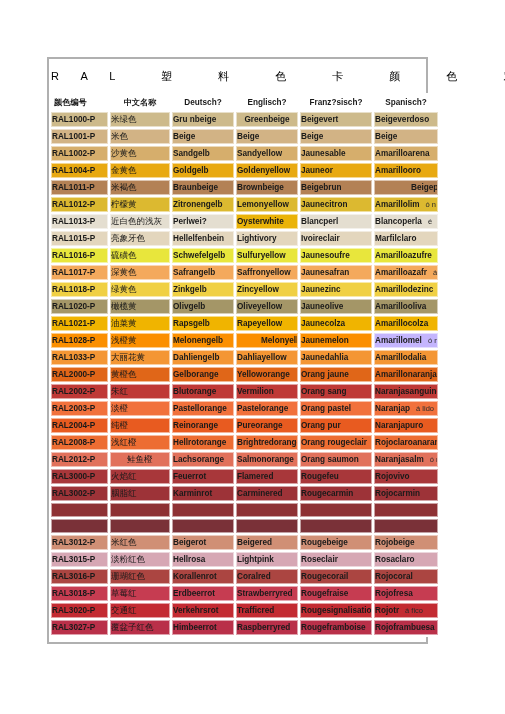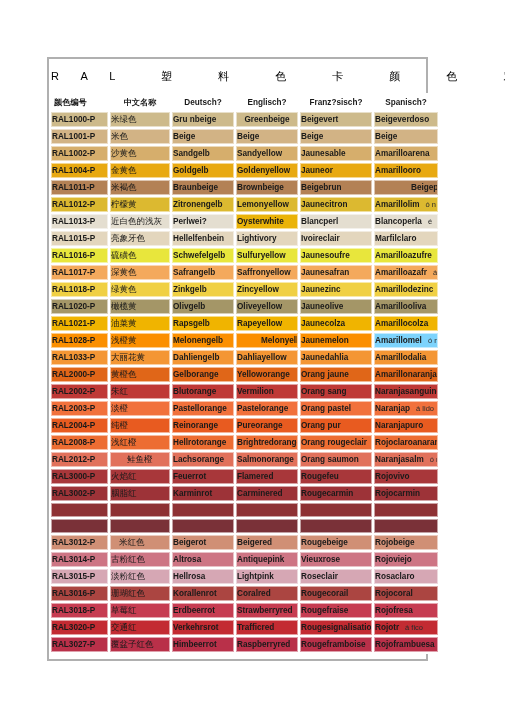--- a/index.html
+++ b/index.html
@@ -251,21 +251,21 @@
             <td style="background: rgb(240, 180, 0);">Rapeyellow</td>
             <td style="background: rgb(240, 180, 0);">Jaunecolza</td>
             <td style="background: rgb(240, 180, 0);">Amarillocolza</td>
           </tr>
           <tr>
             <td class="code" style="background: rgb(251, 143, 0);">RAL1028-P</td>
             <td class="zh" style="background: rgb(251, 143, 0);">浅橙黄</td>
             <td style="background: rgb(251, 143, 0);">Melonengelb</td>
             <td style="background: rgb(251, 143, 0); padding-left: 24px;">Melonyellow</td>
             <td style="background: rgb(251, 143, 0);">Jaunemelon</td>
-            <td style="background: #7dd3fc;">Amarillomel<span class="frag">ó n</span></td>
+            <td style="background: #c4b5fd;">Amarillomel<span class="frag">ó n</span></td>
           </tr>
           <tr>
             <td class="code" style="background: rgb(244, 150, 52);">RAL1033-P</td>
             <td class="zh" style="background: rgb(244, 150, 52);">大丽花黄</td>
             <td style="background: rgb(244, 150, 52);">Dahliengelb</td>
             <td style="background: rgb(244, 150, 52);">Dahliayellow</td>
             <td style="background: rgb(244, 150, 52);">Jaunedahlia</td>
             <td style="background: rgb(244, 150, 52);">Amarillodalia</td>
           </tr>
           <tr>
@@ -343,33 +343,25 @@
           <tr>
             <td class="code" style="background: rgb(122, 49, 56);"></td>
             <td class="zh" style="background: rgb(122, 49, 56);"></td>
             <td style="background: rgb(122, 49, 56);"></td>
             <td style="background: rgb(122, 49, 56);"></td>
             <td style="background: rgb(122, 49, 56);"></td>
             <td style="background: rgb(122, 49, 56);"></td>
           </tr>
           <tr>
             <td class="code" style="background: rgb(208, 143, 117);">RAL3012-P</td>
-            <td class="zh" style="background: rgb(208, 143, 117); padding-left: 8px;">米红色</td>
+            <td class="zh" style="background: rgb(208, 143, 117);">米红色</td>
             <td style="background: rgb(208, 143, 117);">Beigerot</td>
             <td style="background: rgb(208, 143, 117);">Beigered</td>
             <td style="background: rgb(208, 143, 117);">Rougebeige</td>
             <td style="background: rgb(208, 143, 117);">Rojobeige</td>
-          </tr>
-          <tr>
-            <td class="code" style="background: rgb(205, 117, 132);">RAL3014-P</td>
-            <td class="zh" style="background: rgb(205, 117, 132);">古粉红色</td>
-            <td style="background: rgb(205, 117, 132);">Altrosa</td>
-            <td style="background: rgb(205, 117, 132);">Antiquepink</td>
-            <td style="background: rgb(205, 117, 132);">Vieuxrose</td>
-            <td style="background: rgb(205, 117, 132);">Rojoviejo</td>
           </tr>
           <tr>
             <td class="code" style="background: rgb(214, 167, 180); margin-top: 24px;">RAL3015-P</td>
             <td class="zh" style="background: rgb(214, 167, 180);">淡粉红色</td>
             <td style="background: rgb(214, 167, 180);">Hellrosa</td>
             <td style="background: rgb(214, 167, 180);">Lightpink</td>
             <td style="background: rgb(214, 167, 180);">Roseclair</td>
             <td style="background: rgb(214, 167, 180);">Rosaclaro</td>
           </tr>
           <tr>

